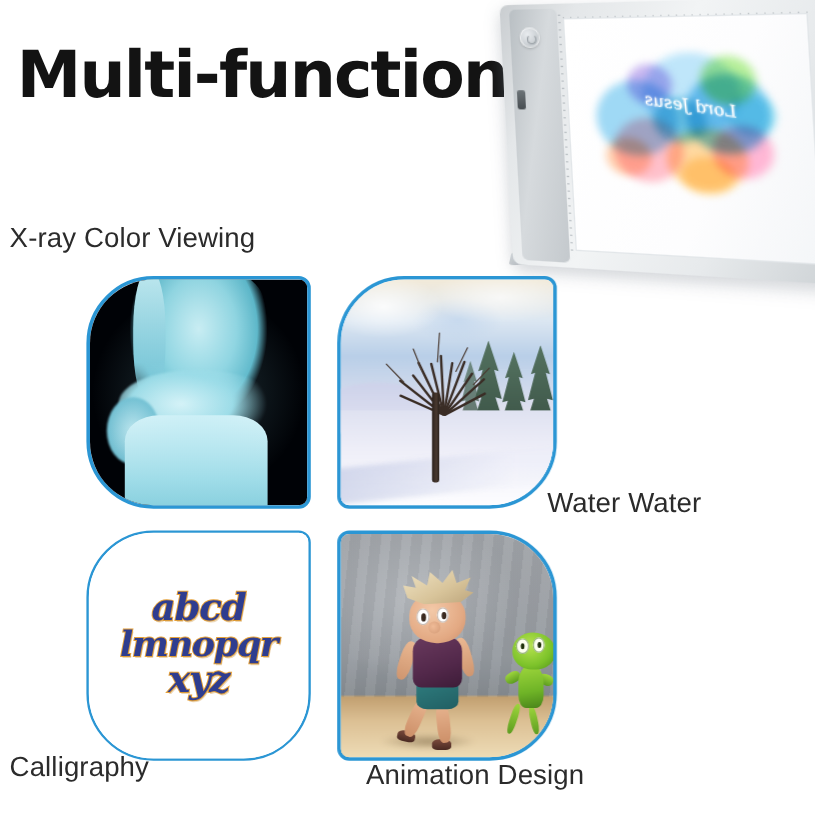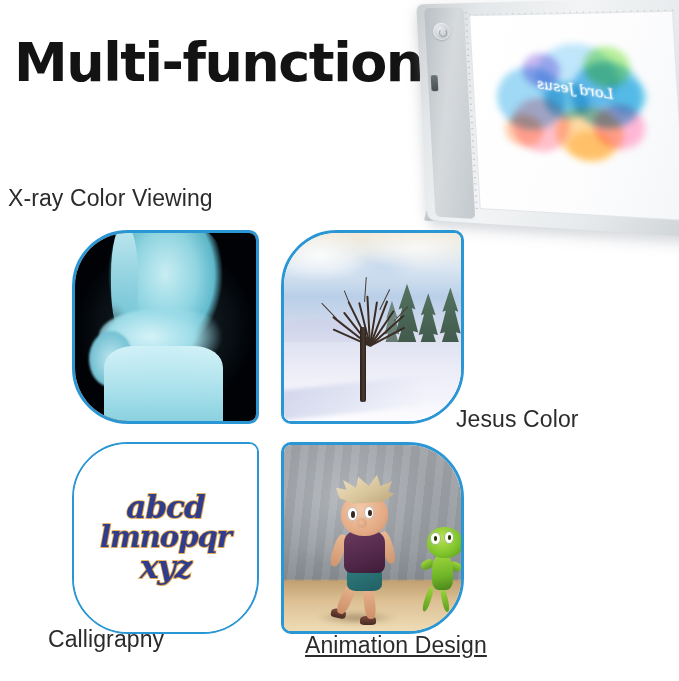--- a/index.html
+++ b/index.html
@@ -34,22 +34,22 @@
   .caption {
     position: absolute;
     font-size: 23px;
     color: #2b2b2b;
     font-family: "Liberation Sans", sans-serif;
     white-space: nowrap;
     letter-spacing: 0.1px;
   }
   .caption-xray      { left: 8px;   top: 185px; }
   .caption-water     { left: 456px; top: 406px; }
-  .caption-callig    { left: 8px;   top: 626px; margin-left: 40px; }
-  .caption-animation { left: 305px; top: 632px; text-decoration: underline; }
+  .caption-callig    { left: 8px;   top: 626px; }
+  .caption-animation { left: 305px; top: 632px; }
 
   
   .panel {
     position: absolute;
     box-sizing: border-box;
     border: 3px solid #2b96d4;
     overflow: hidden;
     background: #ffffff;
   }
   .panel-xray {
@@ -503,21 +503,21 @@
         <div class="pad-art-text">
           <span>Lord Jesus</span>
         </div>
       </div>
     </div>
   </div>
 </div>
 
 <div class="caption caption-xray">X-ray Color Viewing</div>
 
-<div class="caption caption-water">Jesus Color</div>
+<div class="caption caption-water">Water Water</div>
 
 <div class="caption caption-callig">Calligraphy</div>
 
 <div class="caption caption-animation">Animation Design</div>
 
 <div class="panel panel-xray">
   <div class="panel-media xray-bg">
     <div class="xray-limb"></div>
     <div class="xray-fib"></div>
     <div class="xray-joint"></div>

